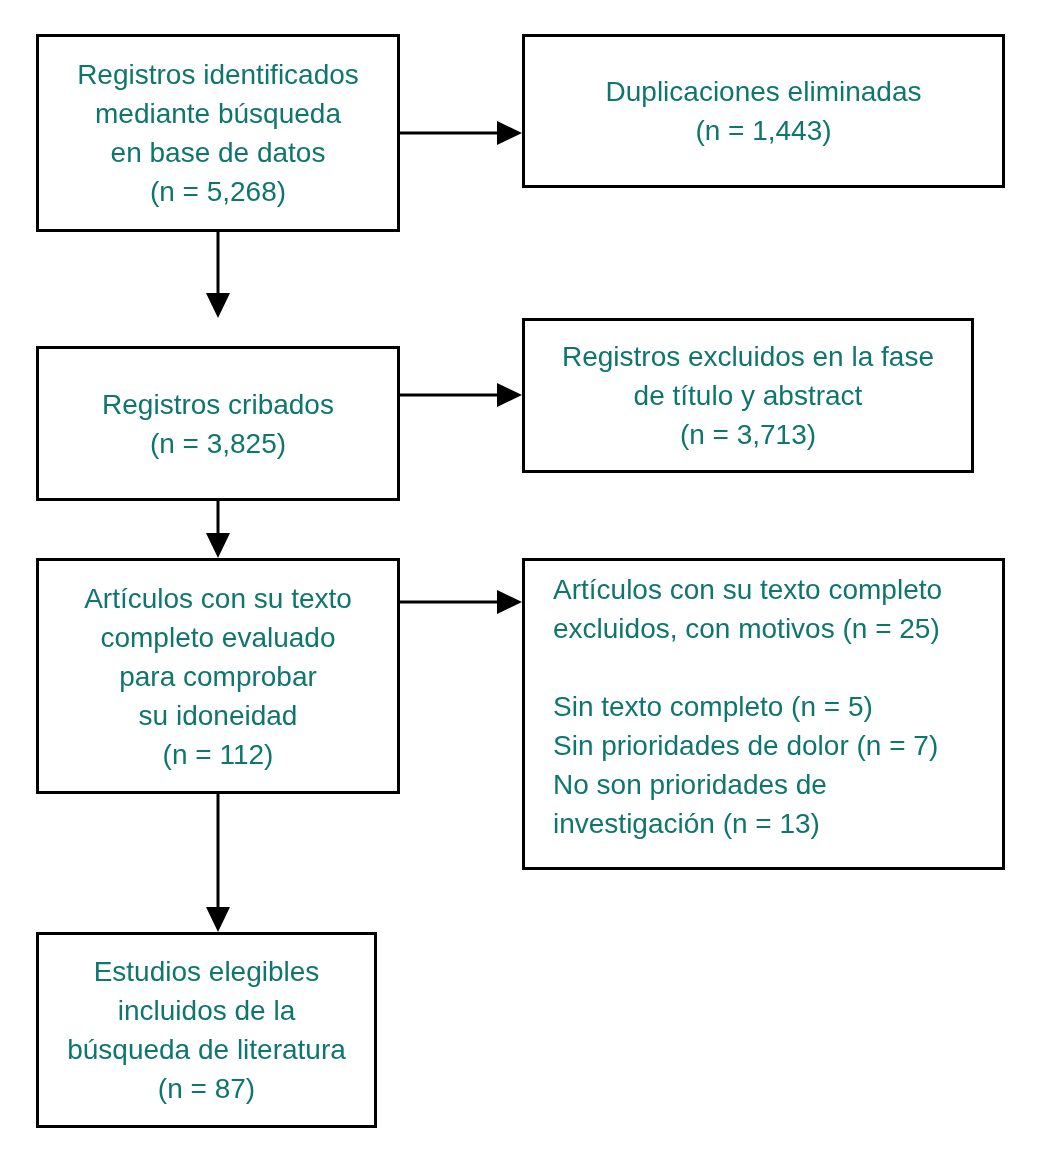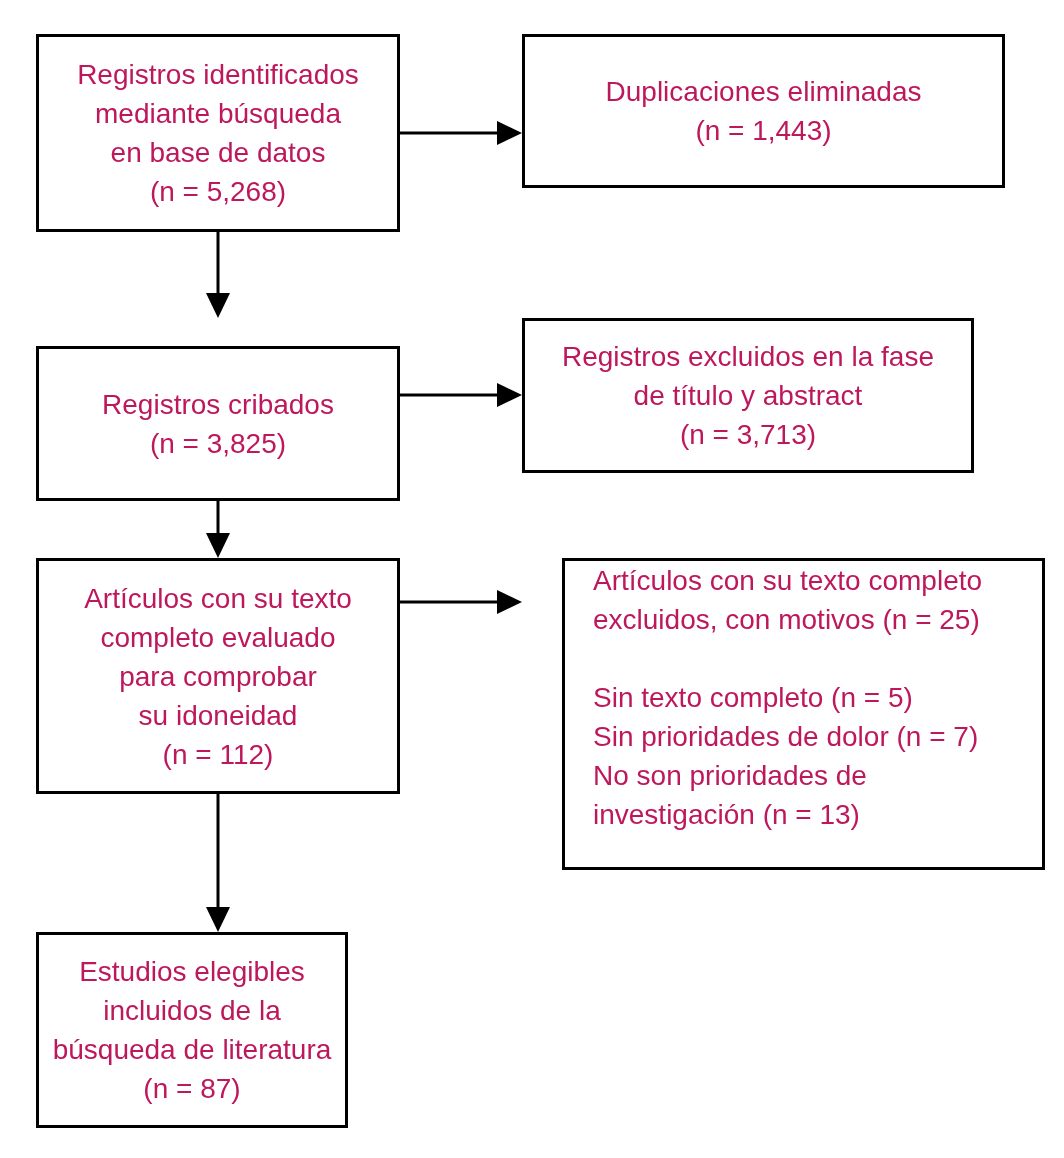--- a/index.html
+++ b/index.html
@@ -6,21 +6,21 @@
     margin: 0;
     padding: 0;
     background: #ffffff;
   }
   .canvas {
     position: relative;
     width: 1064px;
     height: 1158px;
     background: #ffffff;
     font-family: "Liberation Sans", "DejaVu Sans", sans-serif;
-    color: #be185d;
+    color: #0f766e;
     border-radius: 17px;
   }
   .arrows {
     position: absolute;
     left: 0;
     top: 0;
     width: 1064px;
     height: 1158px;
   }
   .box {
@@ -32,24 +32,23 @@
     align-items: center;
     justify-content: center;
   }
   .box-text {
     white-space: pre-line;
     font-size: 28px;
     line-height: 39px;
     text-align: center;
   }
   .box.align-left {
-    align-items: flex-start;
+    align-items: center;
     justify-content: flex-start;
     padding: 0 24px 16px 28px;
-    margin-left: 40px;
   }
   .box.align-left .box-text {
     text-align: left;
   }
 </style>
 </head>
 <body>
 
 <div class="canvas">
 
@@ -120,20 +119,20 @@
   <div class="box align-left" style="left:522px; top:558px; width:483px; height:312px;">
     <div class="box-text">Artículos con su texto completo
 excluidos, con motivos (n = 25)
 
 Sin texto completo (n = 5)
 Sin prioridades de dolor (n = 7)
 No son prioridades de
 investigación (n = 13)</div>
   </div>
 
-  <div class="box" style="left:36px; top:932px; width:312px; height:196px;">
+  <div class="box" style="left:36px; top:932px; width:341px; height:196px;">
     <div class="box-text">Estudios elegibles
 incluidos de la
 búsqueda de literatura
 (n = 87)</div>
   </div>
 
 </div>
 
 </body></html>

